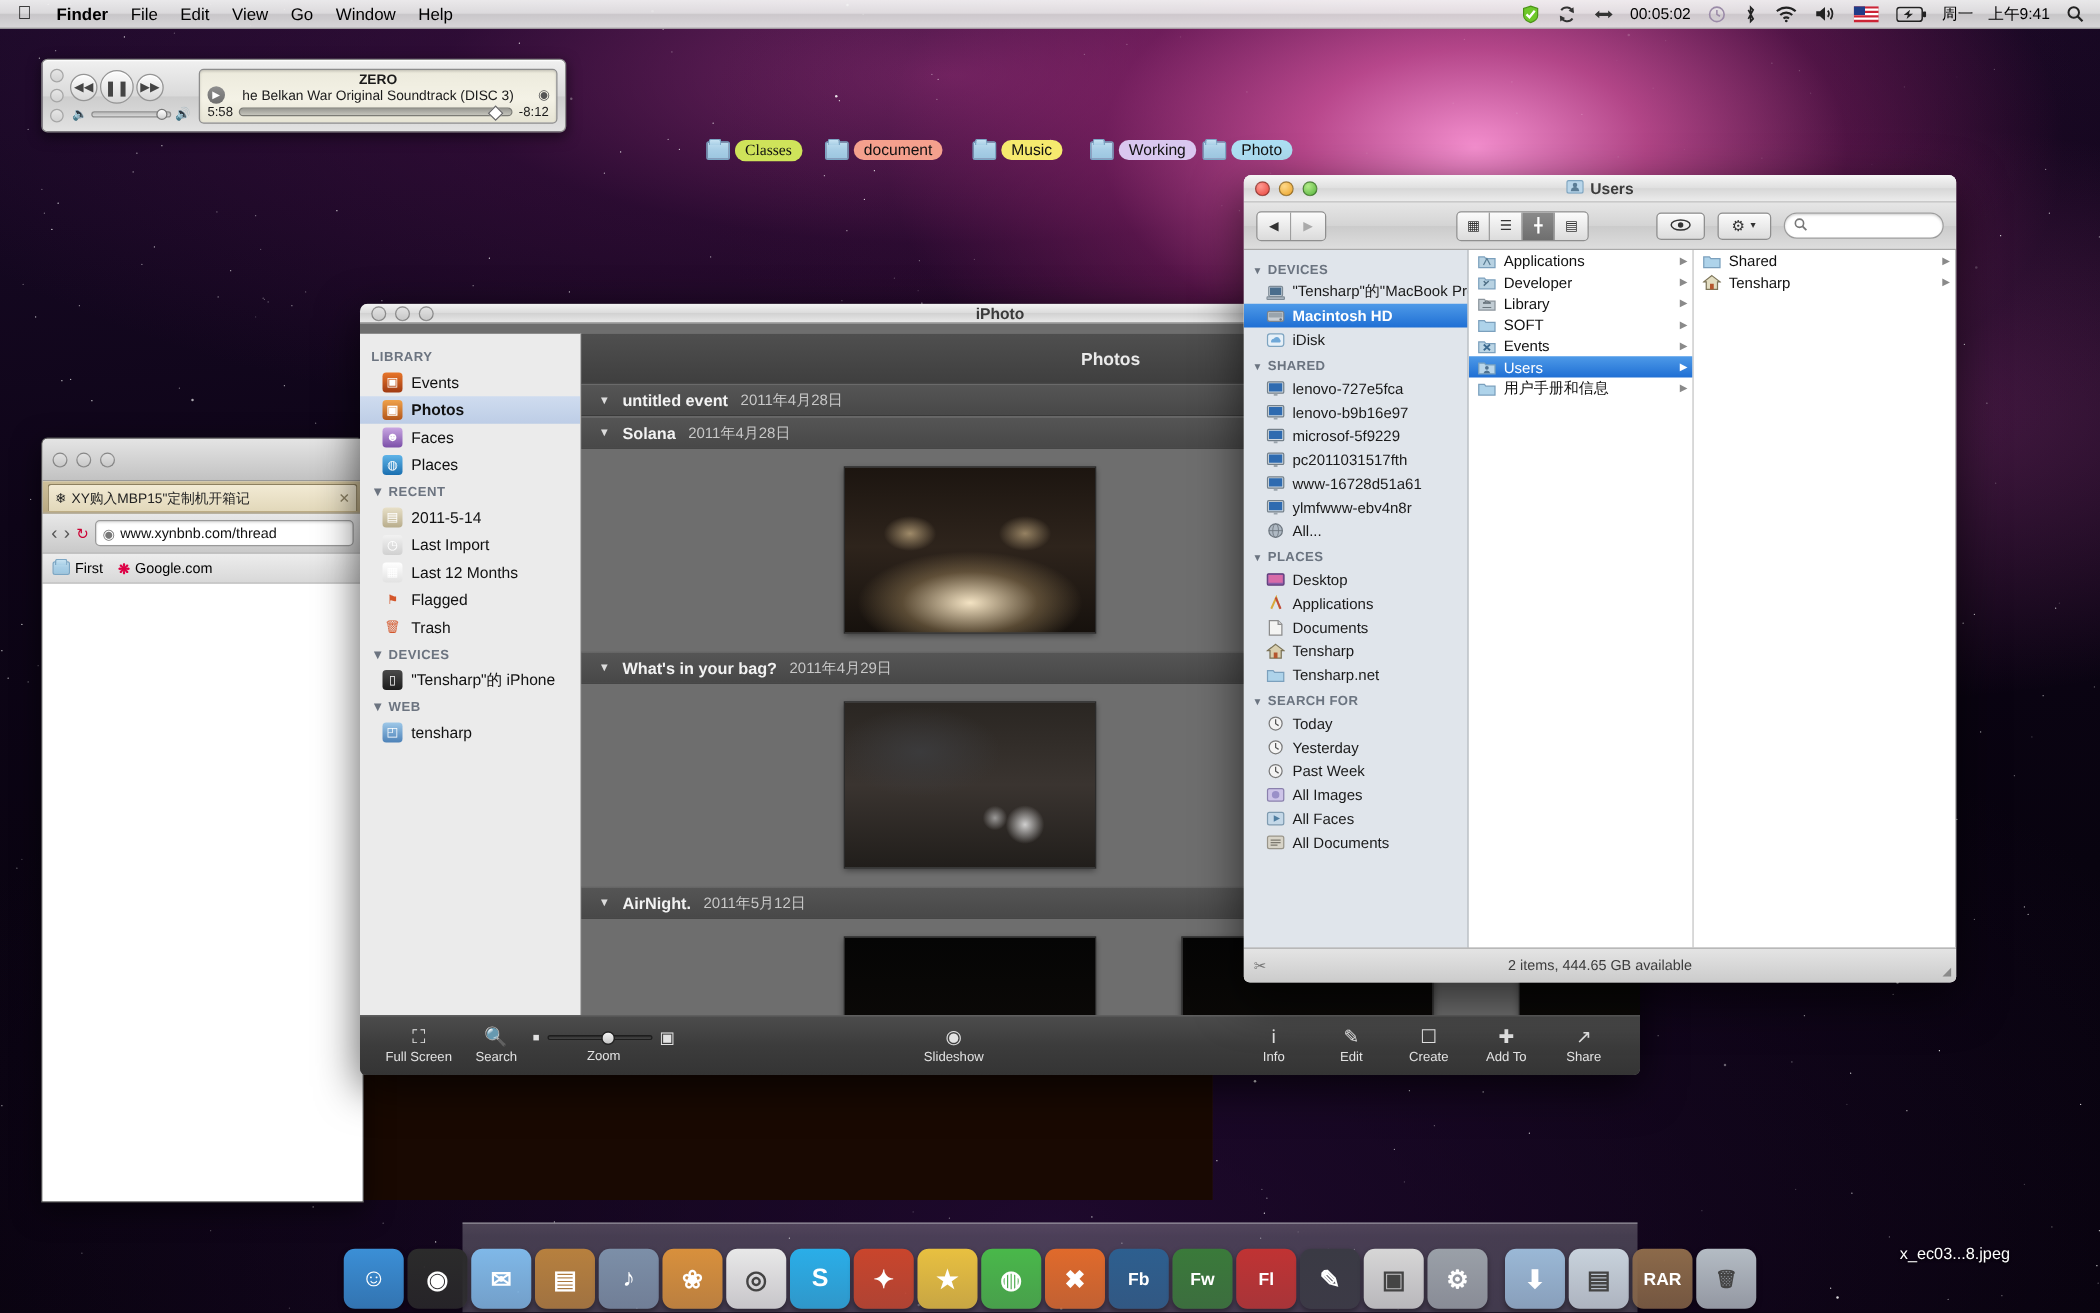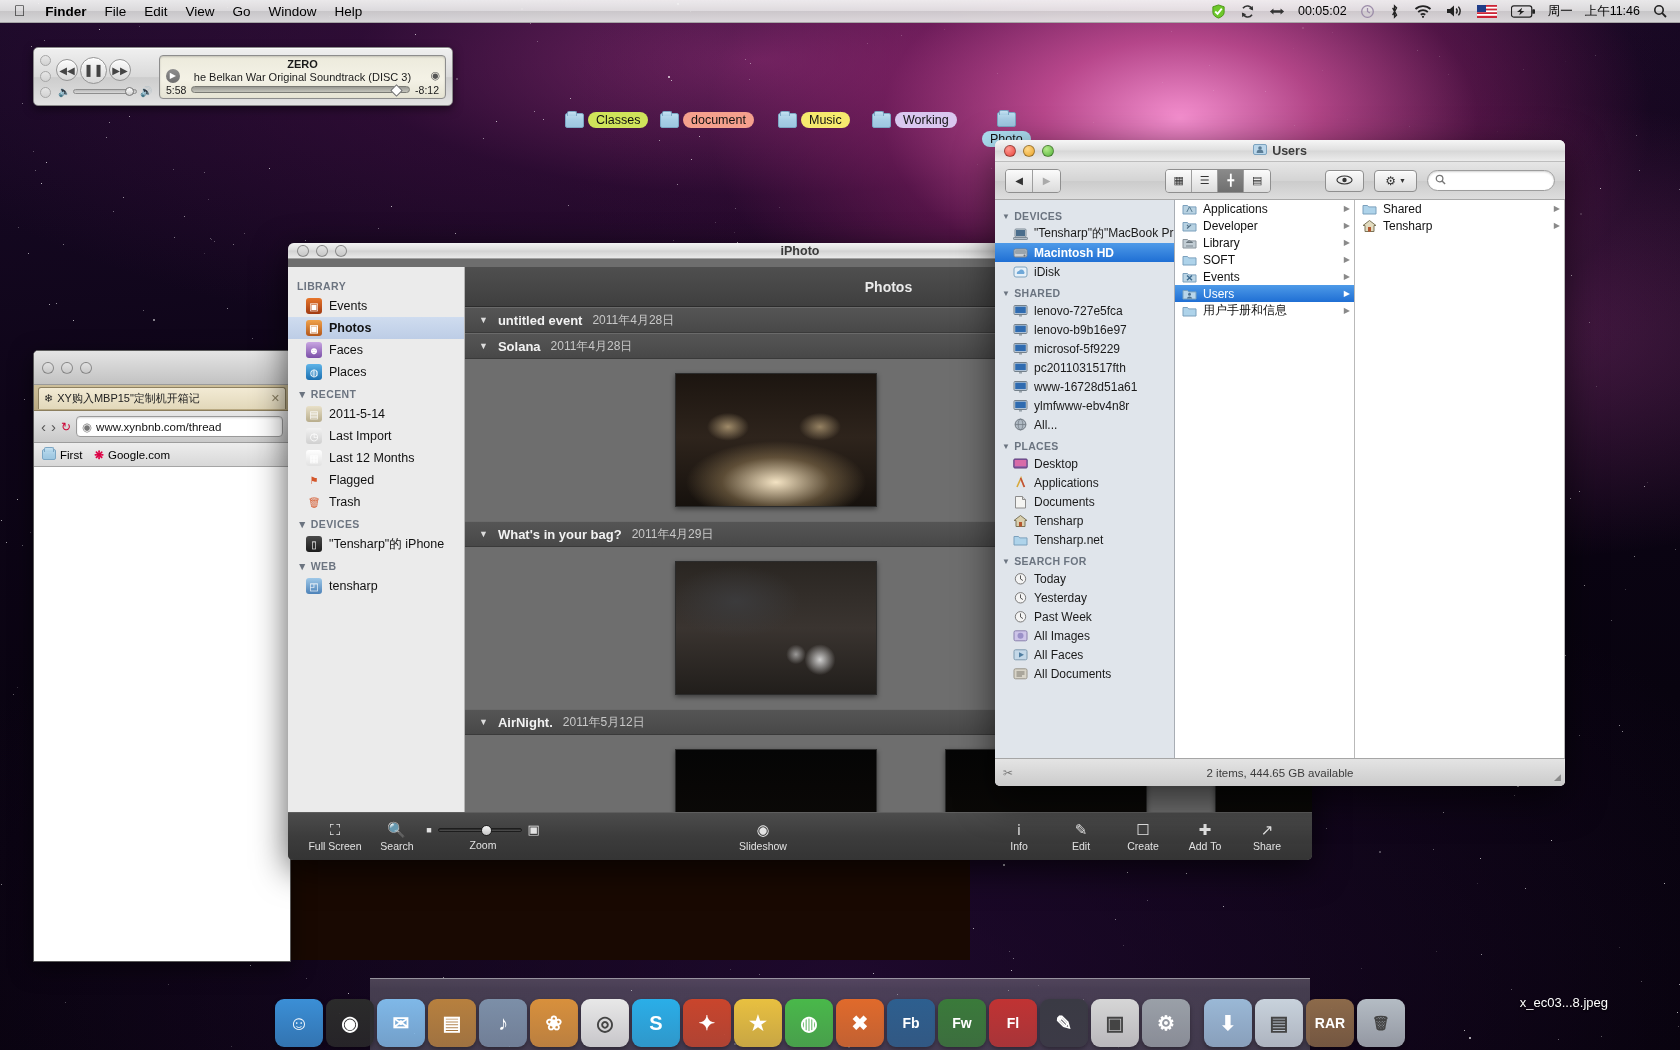--- a/index.html
+++ b/index.html
@@ -905,21 +905,21 @@
         </svg>
     </span>
     <span class="mb-icon">
       <svg width="24" height="13" viewBox="0 0 26 13">
           <rect x="0.5" y="0.5" width="22" height="12" rx="2.5" fill="none" stroke="#222" stroke-width="1.3"></rect>
           <rect x="23" y="4" width="3" height="5" rx="1" fill="#222"></rect>
           <polygon points="12,2.5 6.5,7 10,7 9,10.5 14.5,6 11,6" fill="#222"></polygon>
         </svg>
     </span>
     <span class="mb-text">周一</span>
-    <span class="mb-text">上午11:46</span>
+    <span class="mb-text">上午9:41</span>
     <span class="mb-icon">
       <svg width="14" height="14" viewBox="0 0 14 14">
           <circle cx="6" cy="6" r="4.2" fill="none" stroke="#222" stroke-width="1.6"></circle>
           <line x1="9.2" y1="9.2" x2="13" y2="13" stroke="#222" stroke-width="1.8"></line>
         </svg>
     </span>
   </div>
 </div>
 
 <div id="itunes">
@@ -951,37 +951,37 @@
       <span>5:58</span>
       <div class="prog-bar">
           <div class="prog-knob"></div>
         </div>
       <span>-8:12</span>
     </div>
   </div>
 </div>
 
 <div id="desk-folders">
-    <div class="desk-folder" style="left: 565px; top: 112px;">
+    <div class="desk-folder" style="left: 565px; top: 112px; font-family: Liberation Serif, serif;">
       <span class="folder-ico"></span>
       <span class="folder-lbl" style="background:#cfe35a">Classes</span>
     </div>
     <div class="desk-folder" style="left: 660px; top: 112px;">
       <span class="folder-ico"></span>
       <span class="folder-lbl" style="background:#f4a08d">document</span>
     </div>
     <div class="desk-folder" style="left: 778px; top: 112px;">
       <span class="folder-ico"></span>
       <span class="folder-lbl" style="background:#f6ea6e">Music</span>
     </div>
     <div class="desk-folder" style="left: 872px; top: 112px;">
       <span class="folder-ico"></span>
       <span class="folder-lbl" style="background:#d9c7ef">Working</span>
     </div>
-    <div class="desk-folder" style="left: 982px; top: 112px; flex-direction: column;">
+    <div class="desk-folder" style="left: 962px; top: 112px;">
       <span class="folder-ico"></span>
       <span class="folder-lbl" style="background:#aee0f4">Photo</span>
     </div>
   </div>
 
 <div id="safari">
   <div id="safari-titlebar">
     <div class="traffic">
       <div class="tl dim"></div>
       <div class="tl dim"></div>

